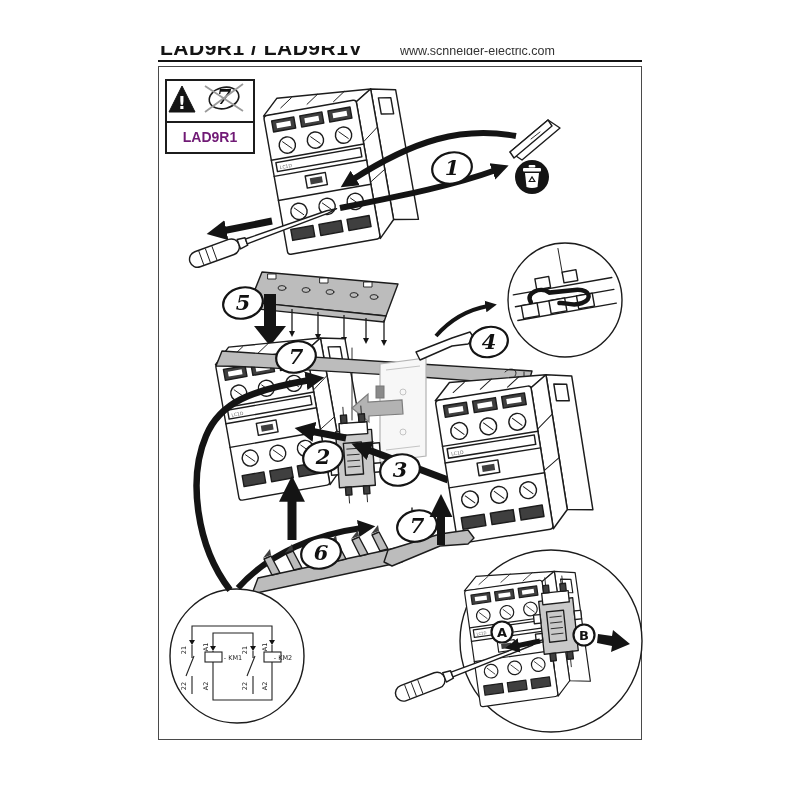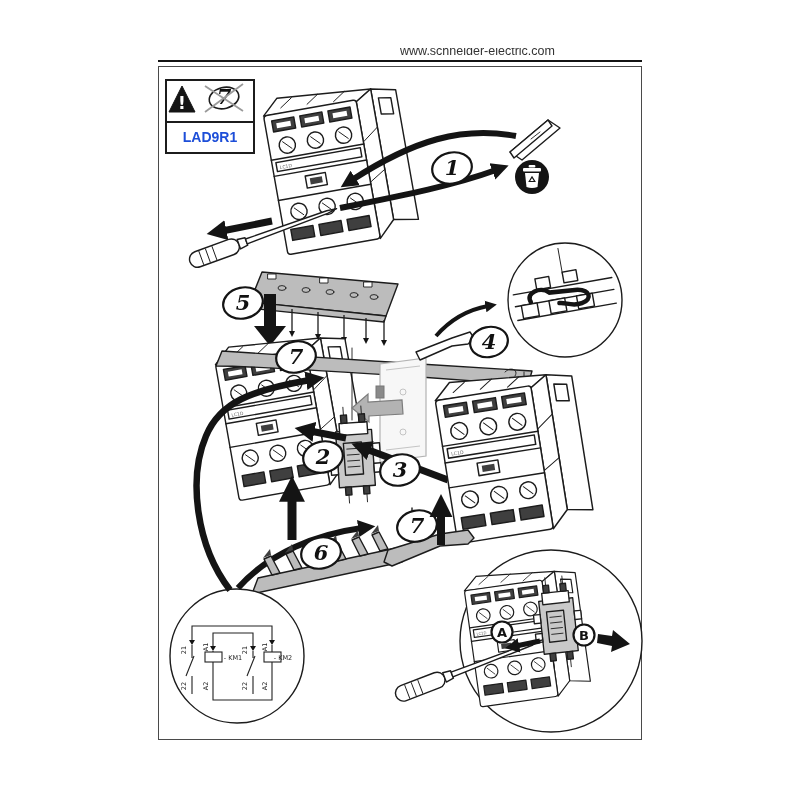--- a/index.html
+++ b/index.html
@@ -10,21 +10,21 @@
   .title-clip span{display:block;font:700 21px "Liberation Sans",sans-serif;letter-spacing:.5px;
                    color:#141414;margin-top:-10px;white-space:nowrap;}
   .site-clip{position:absolute;right:160px;top:48px;width:240px;height:10px;overflow:hidden;text-align:left;}
   .site-clip span{display:block;font:400 12.5px "Liberation Sans",sans-serif;color:#333;margin-top:-4px;white-space:nowrap;}
   .header-rule{position:absolute;left:158px;top:60px;width:484px;height:2.4px;background:#141414;}
   .main-box{position:absolute;left:158px;top:66px;width:482px;height:672px;border:1.6px solid #4a4a4a;background:#fff;}
   
   .warn-box{position:absolute;left:165px;top:79px;width:86px;height:71px;border:2px solid #1c1c1c;background:#fff;}
   .warn-top{position:relative;height:40px;border-bottom:2px solid #1c1c1c;}
   .warn-bottom{height:27px;display:flex;align-items:center;justify-content:center;
-               font:700 14px "Liberation Sans",sans-serif;color:#1d4ed8;}
+               font:700 14px "Liberation Sans",sans-serif;color:#701a75;}
   
   svg.art{position:absolute;left:0;top:0;}
   .o{fill:none;stroke:#1c1c1c;stroke-width:1.4;stroke-linejoin:round;stroke-linecap:round}
   .wf{fill:#ffffff}
   .gf{fill:#bcbcbc}
   .gf2{fill:#c9c9c9}
   .df{fill:#3f3f3f}
   .t{stroke-width:0.9}
   .thick{stroke:#141414;fill:none;stroke-linecap:butt}
   .ghost{stroke:#b3b3b3;fill:#f7f7f7;stroke-width:1.2}
@@ -34,20 +34,23 @@
   .ab-t{font:700 13px "DejaVu Sans",sans-serif;fill:#111;text-anchor:middle}
   .schem{stroke:#222;stroke-width:1.1;fill:none}
   .schem-t{font:6.5px "DejaVu Sans",sans-serif;fill:#222;text-anchor:middle}
   .tiny{font:4.5px "DejaVu Sans",sans-serif;fill:#666}
 </style>
 </head>
 <body>
 
 <div class="page">
 
+  <div class="title-clip">
+    <span>LAD9R1 / LAD9R1V</span>
+  </div>
   <div class="site-clip">
     <span>www.schneider-electric.com</span>
   </div>
   <div class="header-rule"></div>
 
   <div class="main-box"></div>
 
   <div class="warn-box">
     <div class="warn-top">
       <svg width="82" height="38" viewBox="0 0 82 38">

